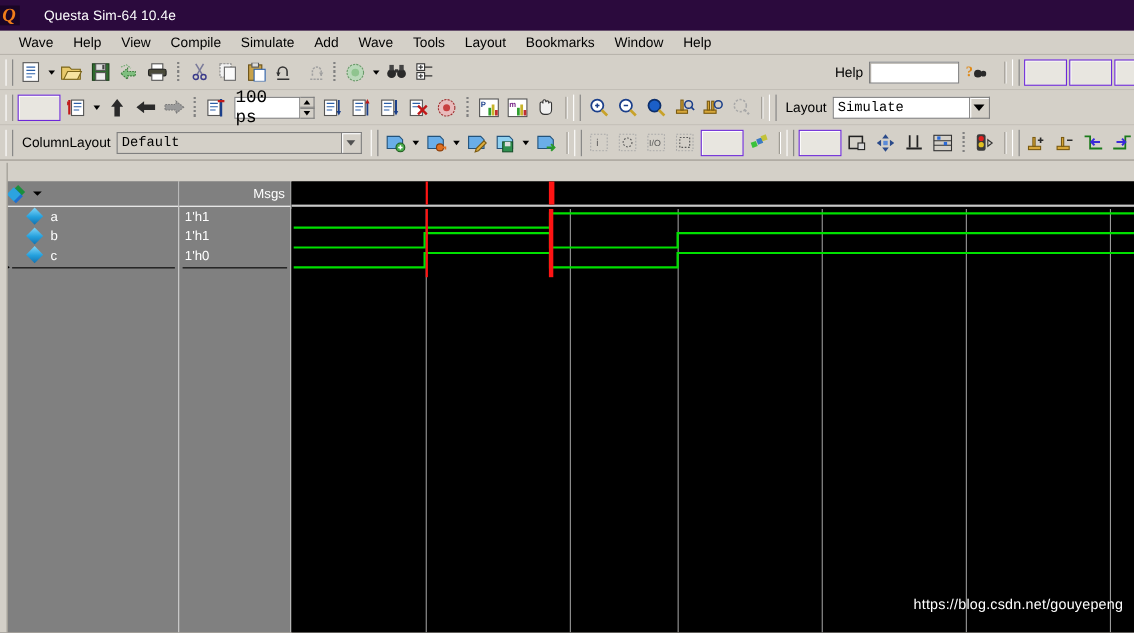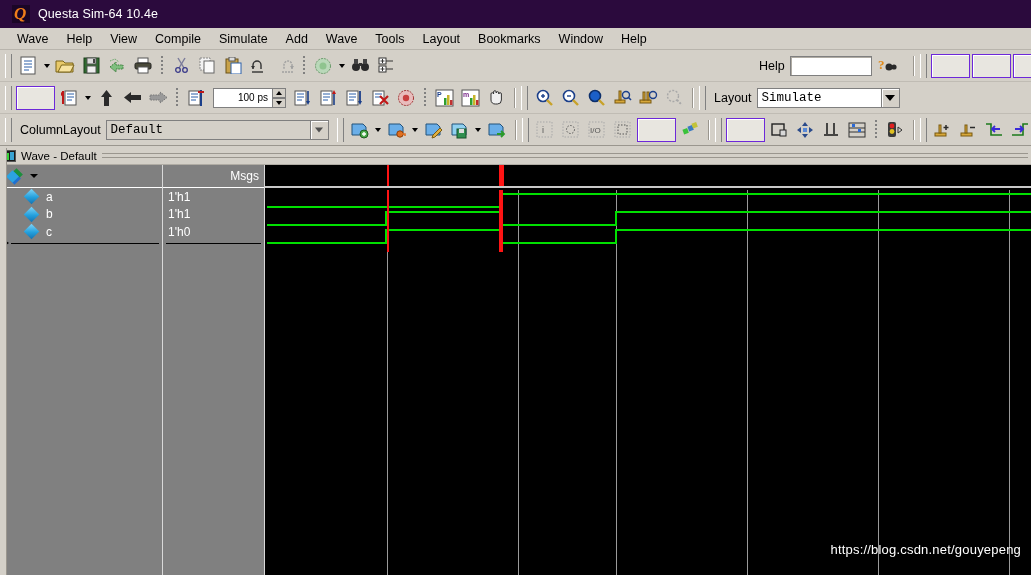--- a/index.html
+++ b/index.html
@@ -10,22 +10,22 @@
     background: #d4d0c8;
     font-family: "Liberation Sans", sans-serif;
     font-size: 12px;
     color: #000;
   }
   #app { width: 1031px; height: 575px; position: relative; background:#d4d0c8; }
 
   
   .titlebar {
     height: 28px; background: #2b0a3d;
-    display: flex; align-items: center; gap: 8px;
-    padding-left: 12px; color: #fff;
+    display: flex; align-items: center; gap: 22px;
+    padding-left: 0; color: #fff;
   }
   .titlebar .qlogo {
     width: 18px; height: 18px; background:#1a0526;
     position: relative; flex: none;
   }
   .titlebar .qlogo::before {
     content:"Q"; position:absolute; left:2px; top:-1px;
     font-family:"Liberation Serif", serif;
     font-size:17px; font-style:italic; font-weight:bold;
     color:#ef7d1a;
@@ -82,21 +82,21 @@
     background:#fff; border:1px solid #7f7f7f;
     box-shadow: inset 1px 1px 0 #b0aca4;
     height:20px; display:flex; align-items:center; padding:0 3px;
     font-family:"Liberation Mono", monospace; font-size:12px;
   }
 
   .spin { display:flex; align-items:stretch; flex:none; }
   .spin .fld {
     width:60px; background:#fff; border:1px solid #7f7f7f; height:20px;
     display:flex; align-items:center; justify-content:flex-end;
-    padding-right:4px; font-family:Liberation Sans, sans-serif; font-size:10px;
+    padding-right:4px; font-family:Liberation Mono, monospace; font-size:16px;
   }
   .spin .btns { width:13px; display:flex; flex-direction:column; }
   .spin .btns div {
     flex:1; border:1px solid #7f7f7f; border-left:none; background:#d4d0c8;
     position:relative;
   }
   .spin .btns div::after {
     content:""; position:absolute; left:50%; top:50%;
     transform:translate(-50%,-50%);
     width:0;height:0;border-left:3px solid transparent;border-right:3px solid transparent;
@@ -787,25 +787,20 @@
         <circle cx="7" cy="9" r="1.5" fill="#3a8f3a"></circle>
       </svg>
     </div>
     <div class="btn">
       
     </div>
 
   </div>
 
   <div class="wavepanel">
-    <div class="wavehdr">
-      <div class="wicon"></div>
-      <div class="wtitle">Wave - Default</div>
-      <div class="wlines"></div>
-    </div>
 
     <div class="wavebody">
 
       <div class="namecol">
         <div class="colhdr">
           <div class="objicon">
             <i class="c2"></i>
               <i class="c3"></i>
               <i class="c1"></i>
           </div>

